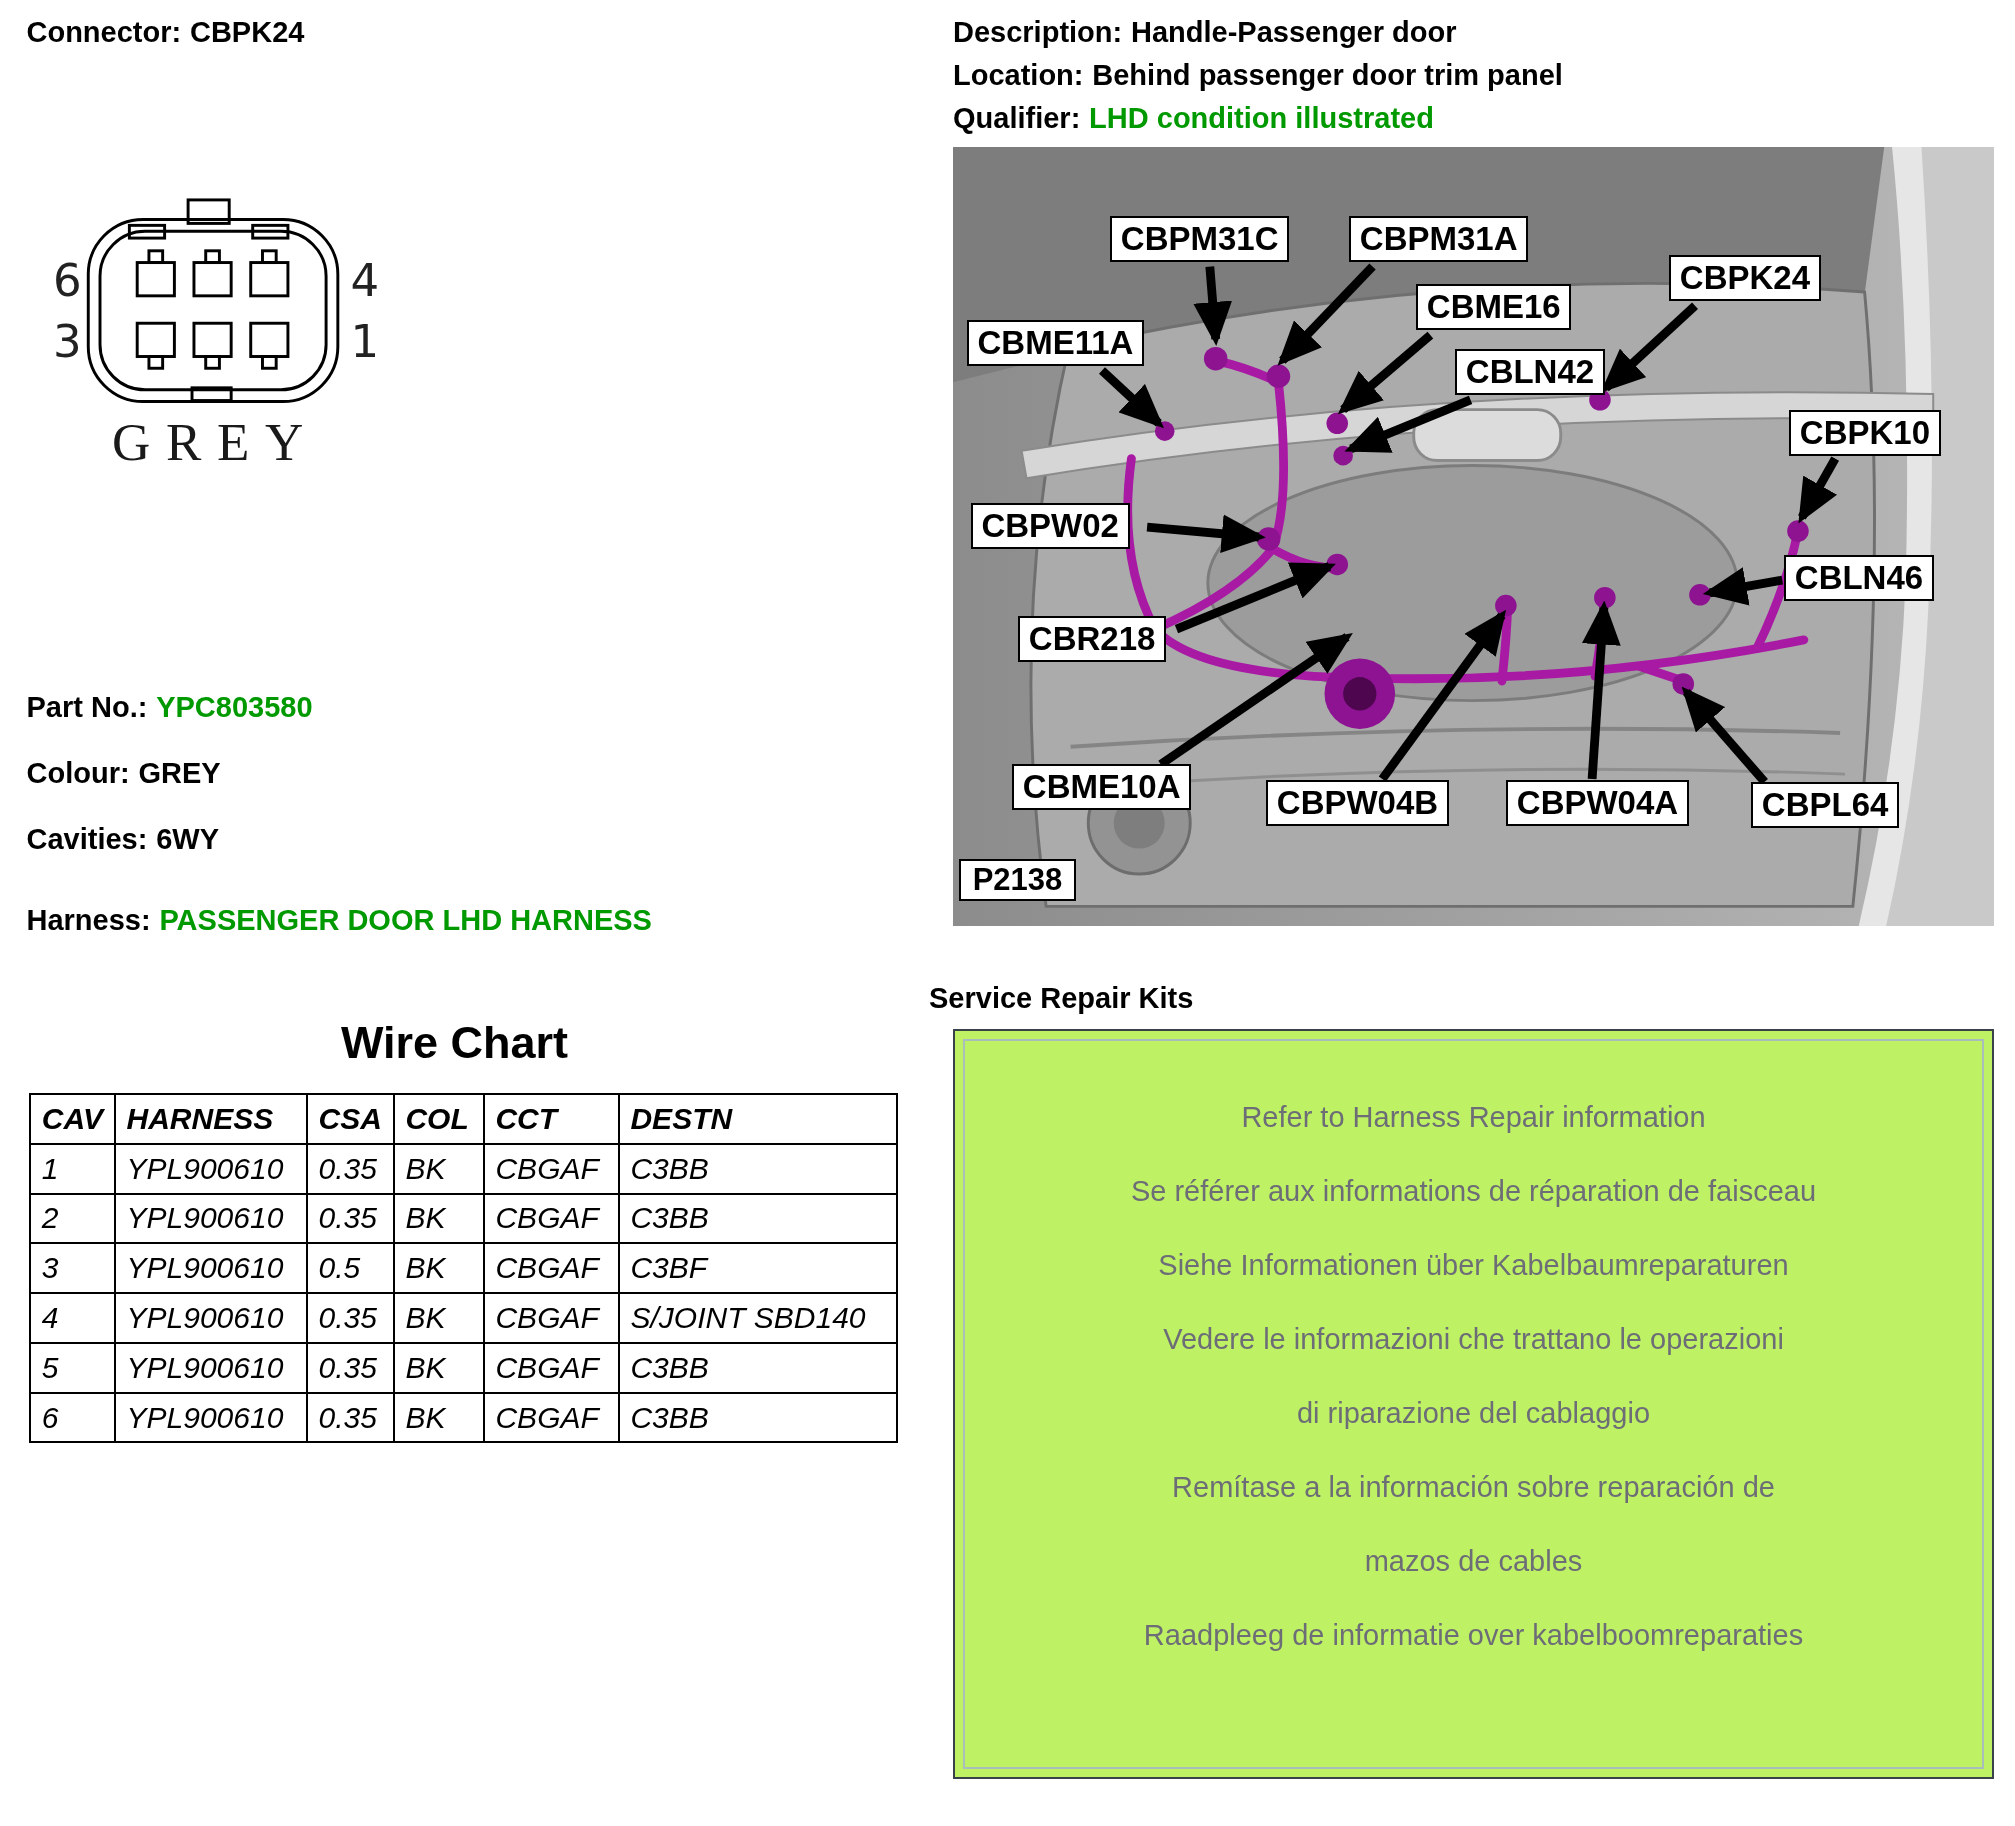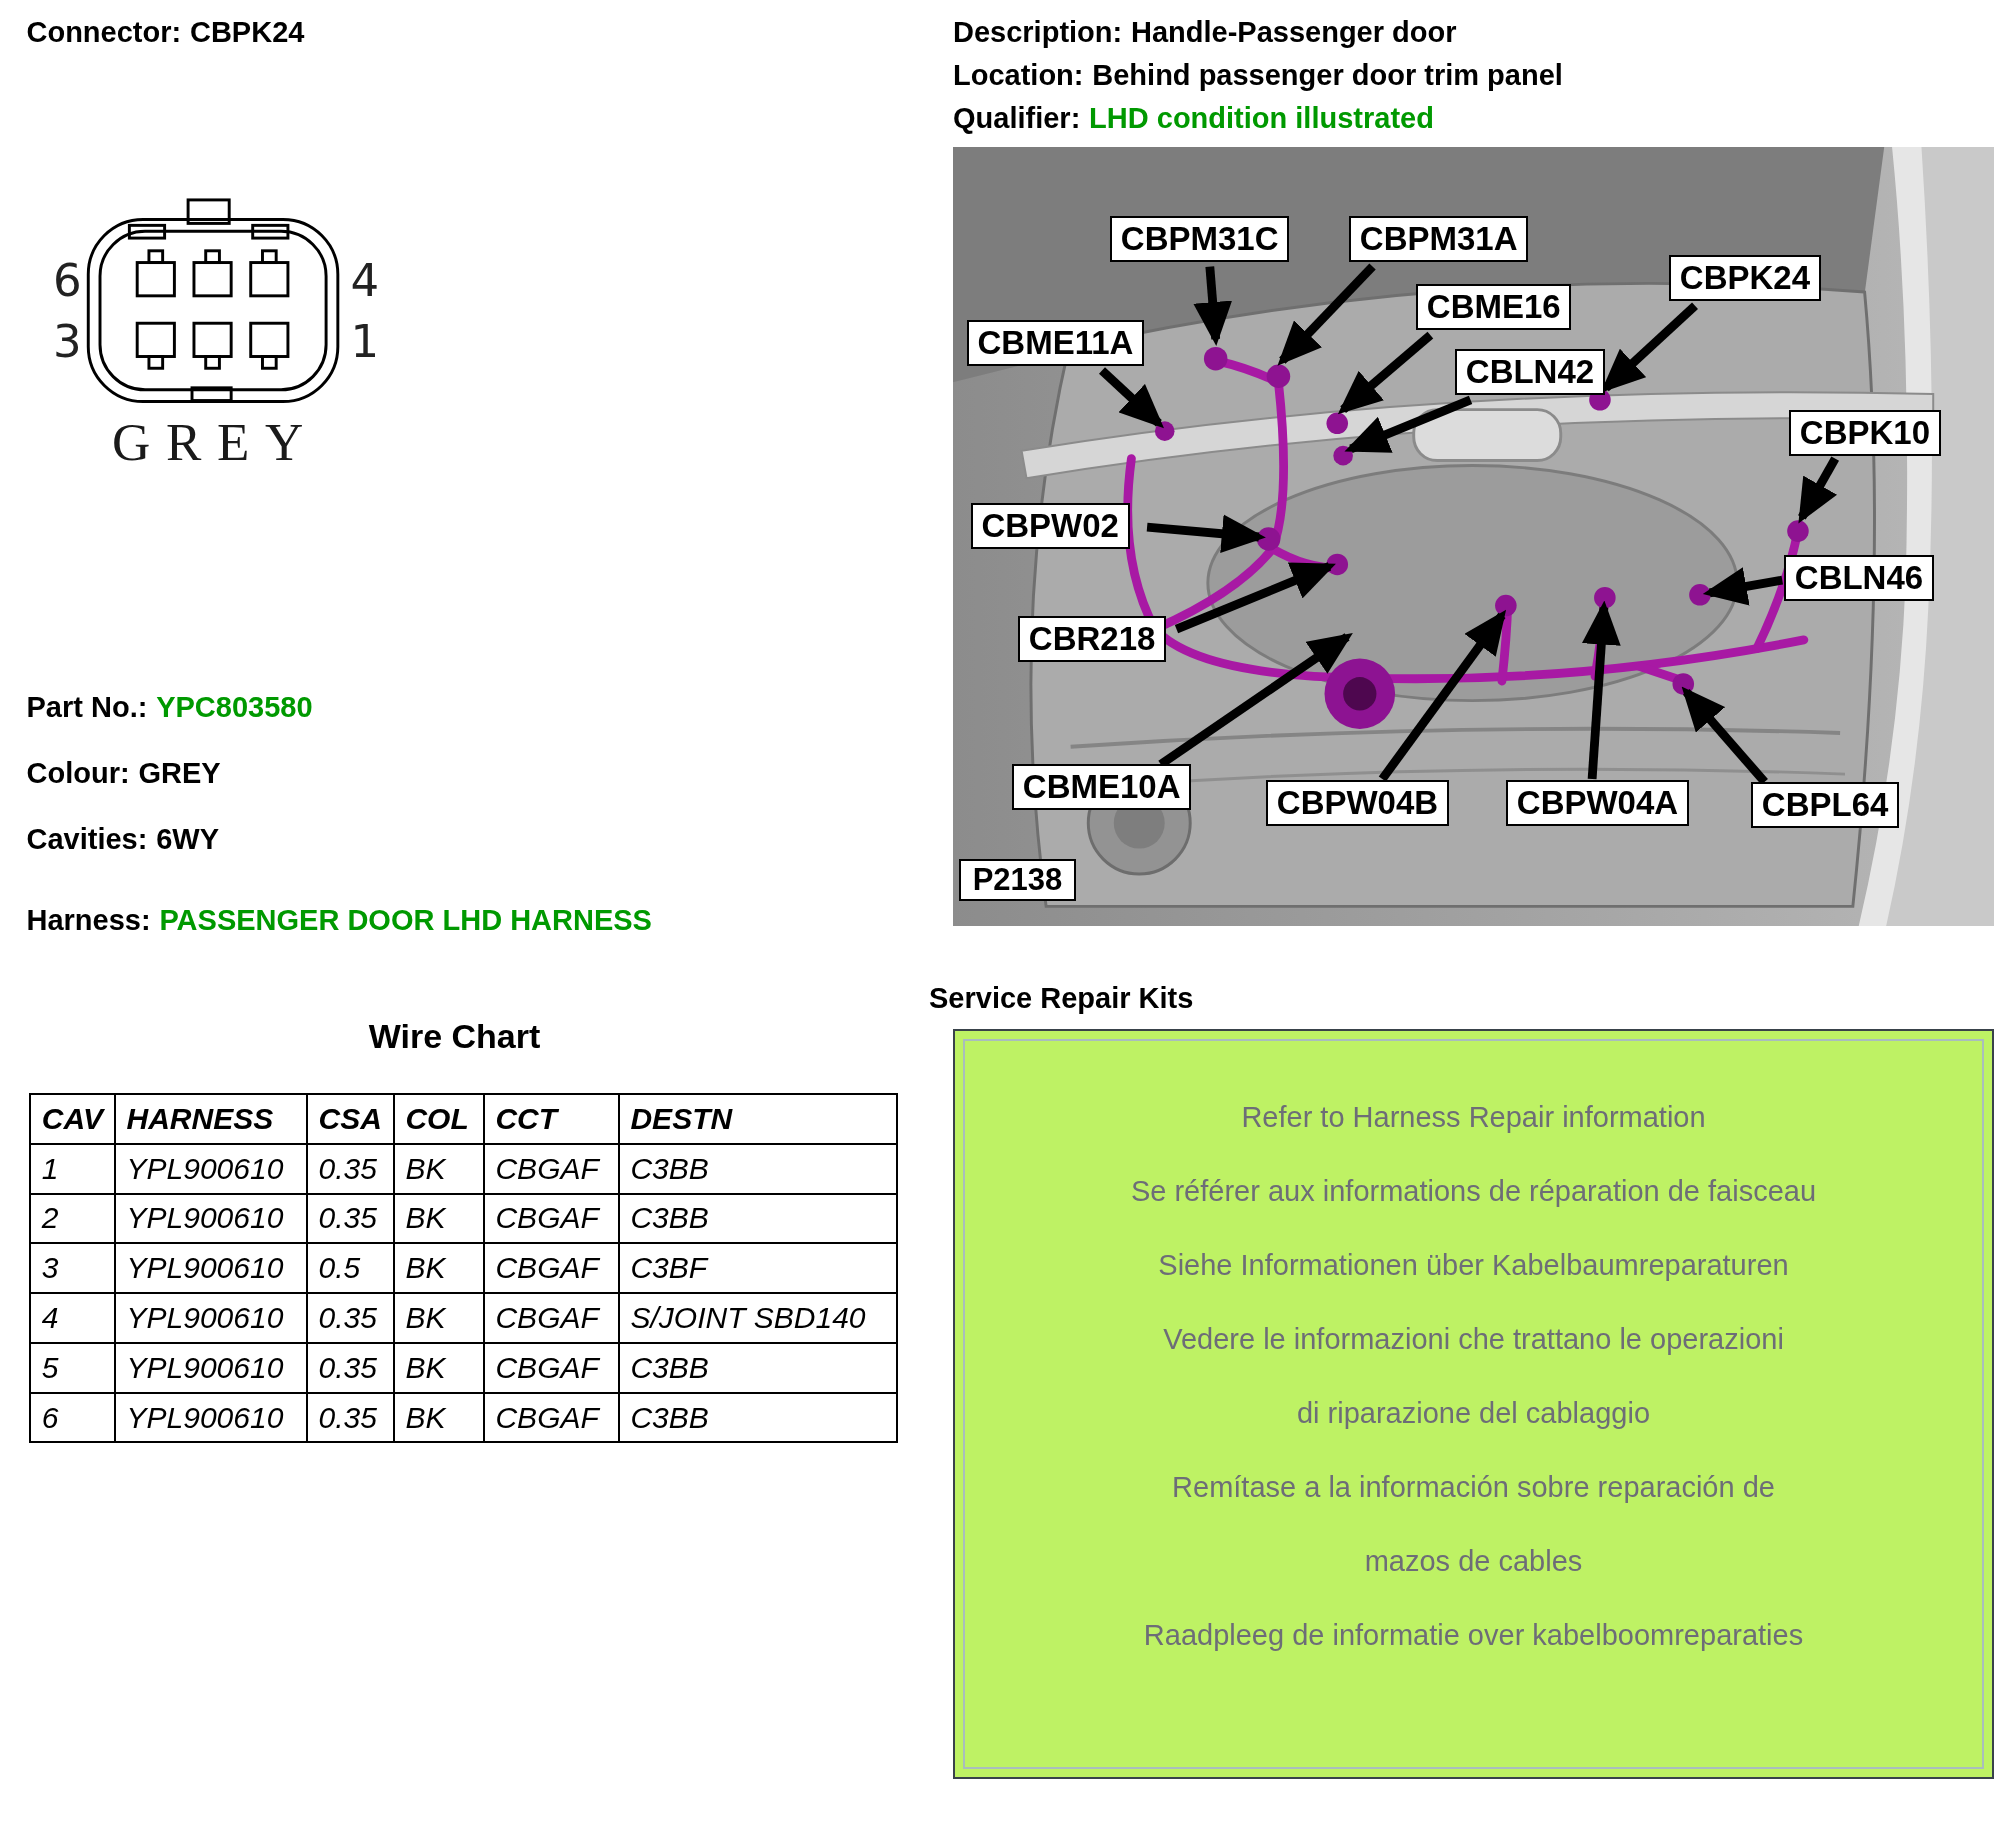--- a/index.html
+++ b/index.html
@@ -12,21 +12,21 @@
   .green { color:var(--accent-green, #009900); }
 
   
   .conn-svg { position:absolute; left:39px; top:196px; width:353px; height:230px; }
   .grey-caption { position:absolute; left:39px; top:412px; width:353px; text-align:center;
                   font-family:"Liberation Serif", serif; font-size:53px; letter-spacing:15.7px;
                   color:#1a1a1a; font-weight:normal; }
 
   
   .wire-title { position:absolute; left:29px; top:1017px; width:851px; text-align:center;
-                font-size:34px; font-weight:bold; }
+                font-size:45px; font-weight:bold; }
   .wire-table { position:absolute; left:29px; top:1093px; border-collapse:collapse; font-size:30px; }
   .wire-table th, .wire-table td { border:2.9px solid #000; padding:6.9px 10.8px; text-align:left;
                                    white-space:nowrap; vertical-align:middle;font-style:italic; }
   .wire-table th { font-weight:bold; }
 
   
   .photo { position:absolute; left:953px; top:147px; width:1041px; height:779px;
            background:var(--photo-bg, #9f9f9f); overflow:hidden; }
   .photo-art, .photo-arrows { position:absolute; left:0; top:0; width:100%; height:100%; }
   .photo-arrows { z-index:2; pointer-events:none; }

